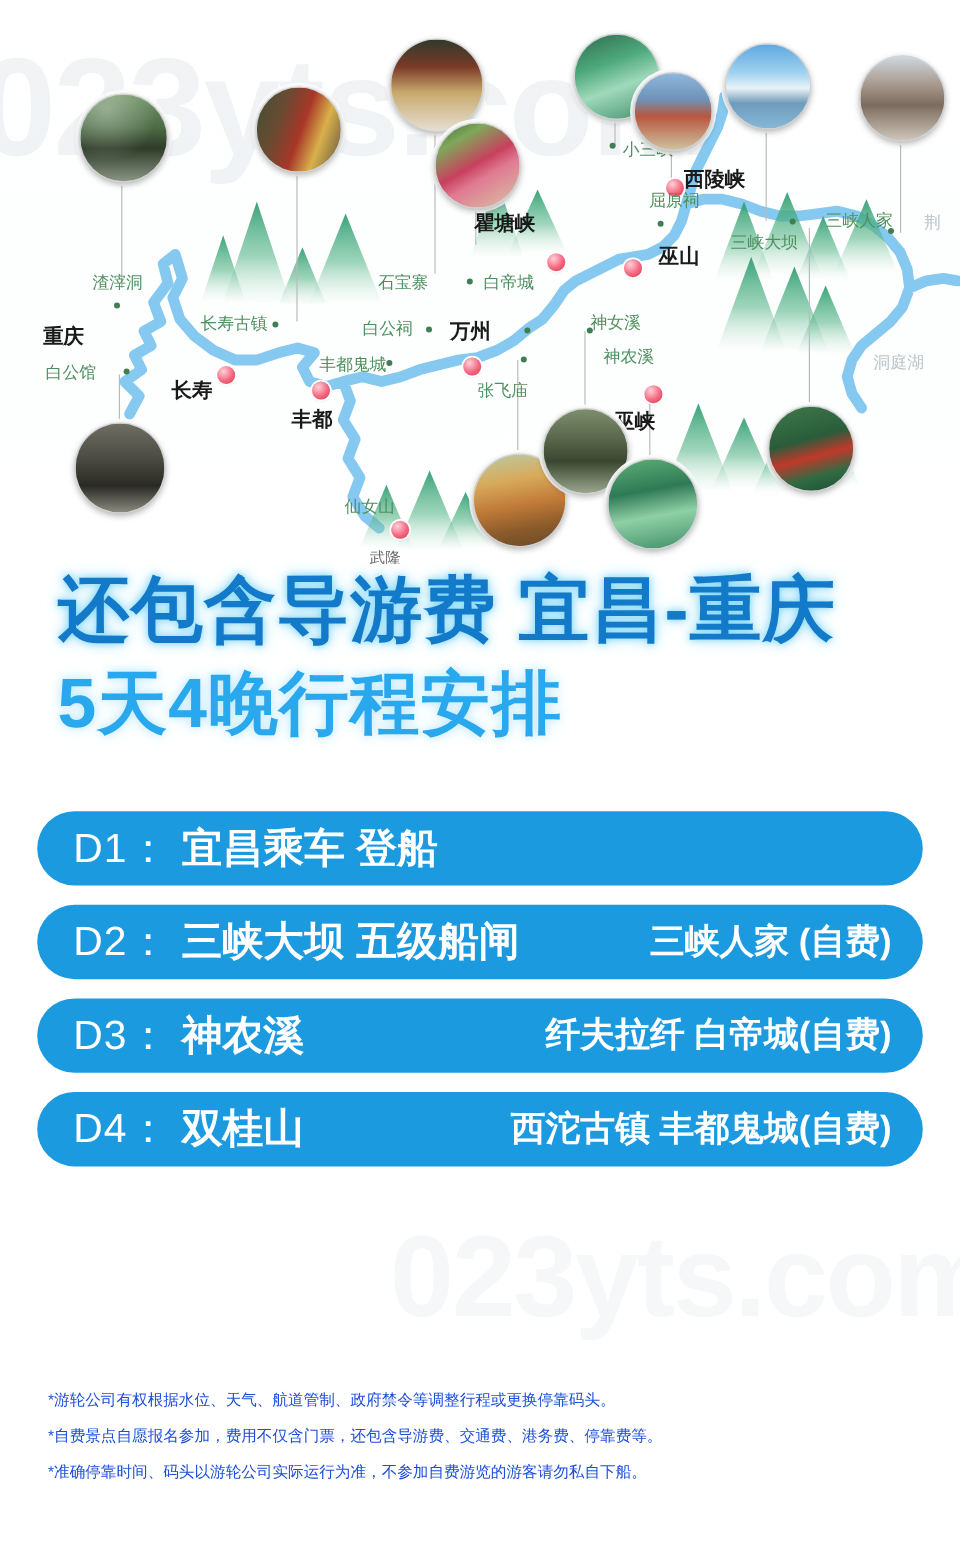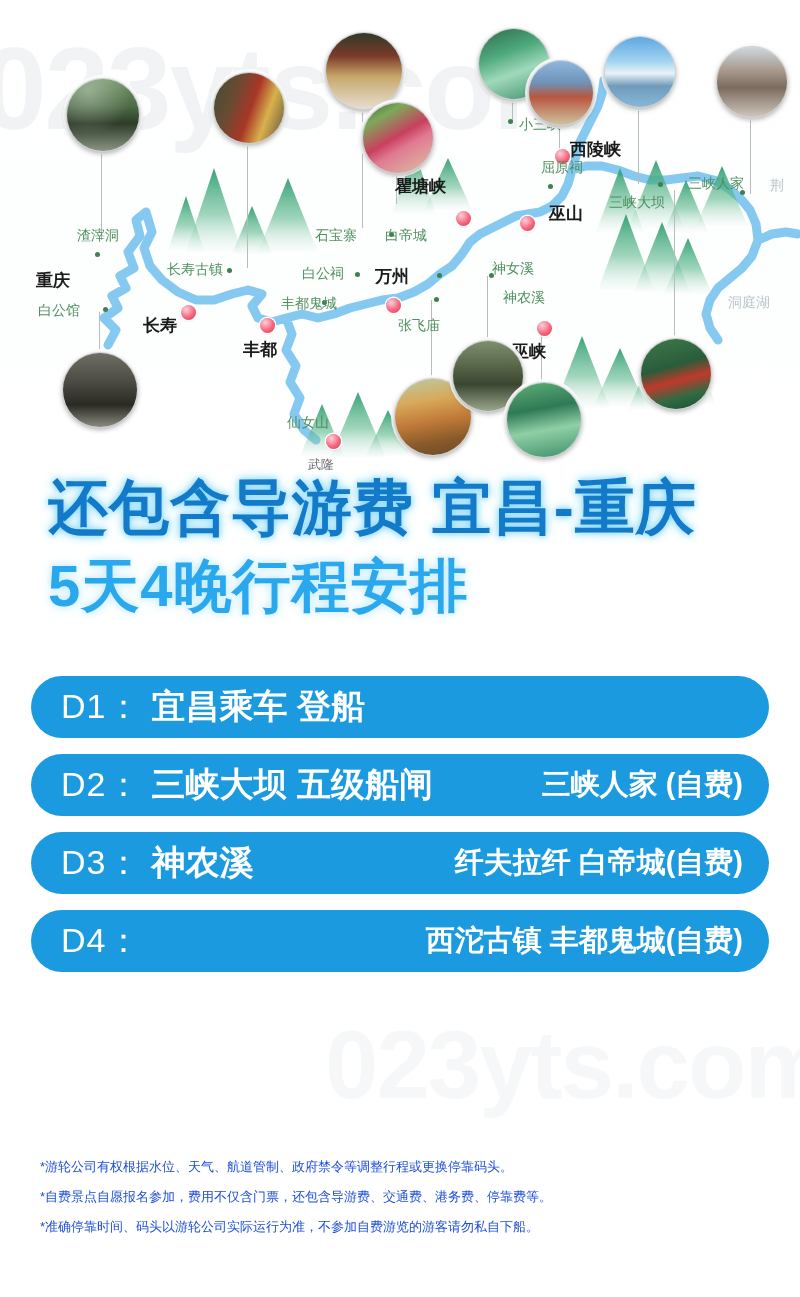--- a/index.html
+++ b/index.html
@@ -166,24 +166,24 @@
     <div class="rdot" style="left:386px;top:298px;"></div>
     <div class="rdot" style="left:456px;top:211px;"></div>
     <div class="rdot" style="left:520px;top:216px;"></div>
     <div class="rdot" style="left:537px;top:321px;"></div>
     <div class="rdot" style="left:555px;top:149px;"></div>
     <div class="rdot" style="left:326px;top:434px;"></div>
 
     <div class="mlabel green" style="left:77px;top:228px;">渣滓洞</div>
     <div class="mlabel green" style="left:38px;top:303px;">白公馆</div>
     <div class="mlabel green" style="left:167px;top:262px;">长寿古镇</div>
-    <div class="mlabel green" style="left:266px;top:296px;margin-left:15px;">丰都鬼城</div>
+    <div class="mlabel green" style="left:266px;top:296px;">丰都鬼城</div>
     <div class="mlabel green" style="left:315px;top:228px;">石宝寨</div>
     <div class="mlabel green" style="left:302px;top:266px;">白公祠</div>
-    <div class="mlabel green" style="left:385px;top:228px;">白帝城</div>
+    <div class="mlabel green" style="left:403px;top:228px;">白帝城</div>
     <div class="mlabel green" style="left:398px;top:318px;">张飞庙</div>
     <div class="mlabel green" style="left:492px;top:261px;">神女溪</div>
     <div class="mlabel green" style="left:503px;top:290px;">神农溪</div>
     <div class="mlabel green" style="left:519px;top:117px;">小三峡</div>
     <div class="mlabel green" style="left:541px;top:160px;">屈原祠</div>
     <div class="mlabel green" style="left:688px;top:176px;">三峡人家</div>
     <div class="mlabel green" style="left:609px;top:195px;">三峡大坝</div>
     <div class="mlabel green" style="left:287px;top:415px;">仙女山</div>
 
     <div class="mlabel faint" style="left:728px;top:295px;">洞庭湖</div>
@@ -274,20 +274,21 @@
     </div>
 
     <div class="bar">
       <span class="dnum">D3：</span>
       <span class="dmain">神农溪</span>
       <span class="dopt">纤夫拉纤 白帝城(自费)</span>
     </div>
 
     <div class="bar">
       <span class="dnum">D4：</span>
+      <span class="dmain">双桂山</span>
       <span class="dopt">西沱古镇 丰都鬼城(自费)</span>
     </div>
 
   </div>
 
   <div class="notes">
     <div class="note">*游轮公司有权根据水位、天气、航道管制、政府禁令等调整行程或更换停靠码头。</div>
     <div class="note">*自费景点自愿报名参加，费用不仅含门票，还包含导游费、交通费、港务费、停靠费等。</div>
     <div class="note">*准确停靠时间、码头以游轮公司实际运行为准，不参加自费游览的游客请勿私自下船。</div>
   </div>

